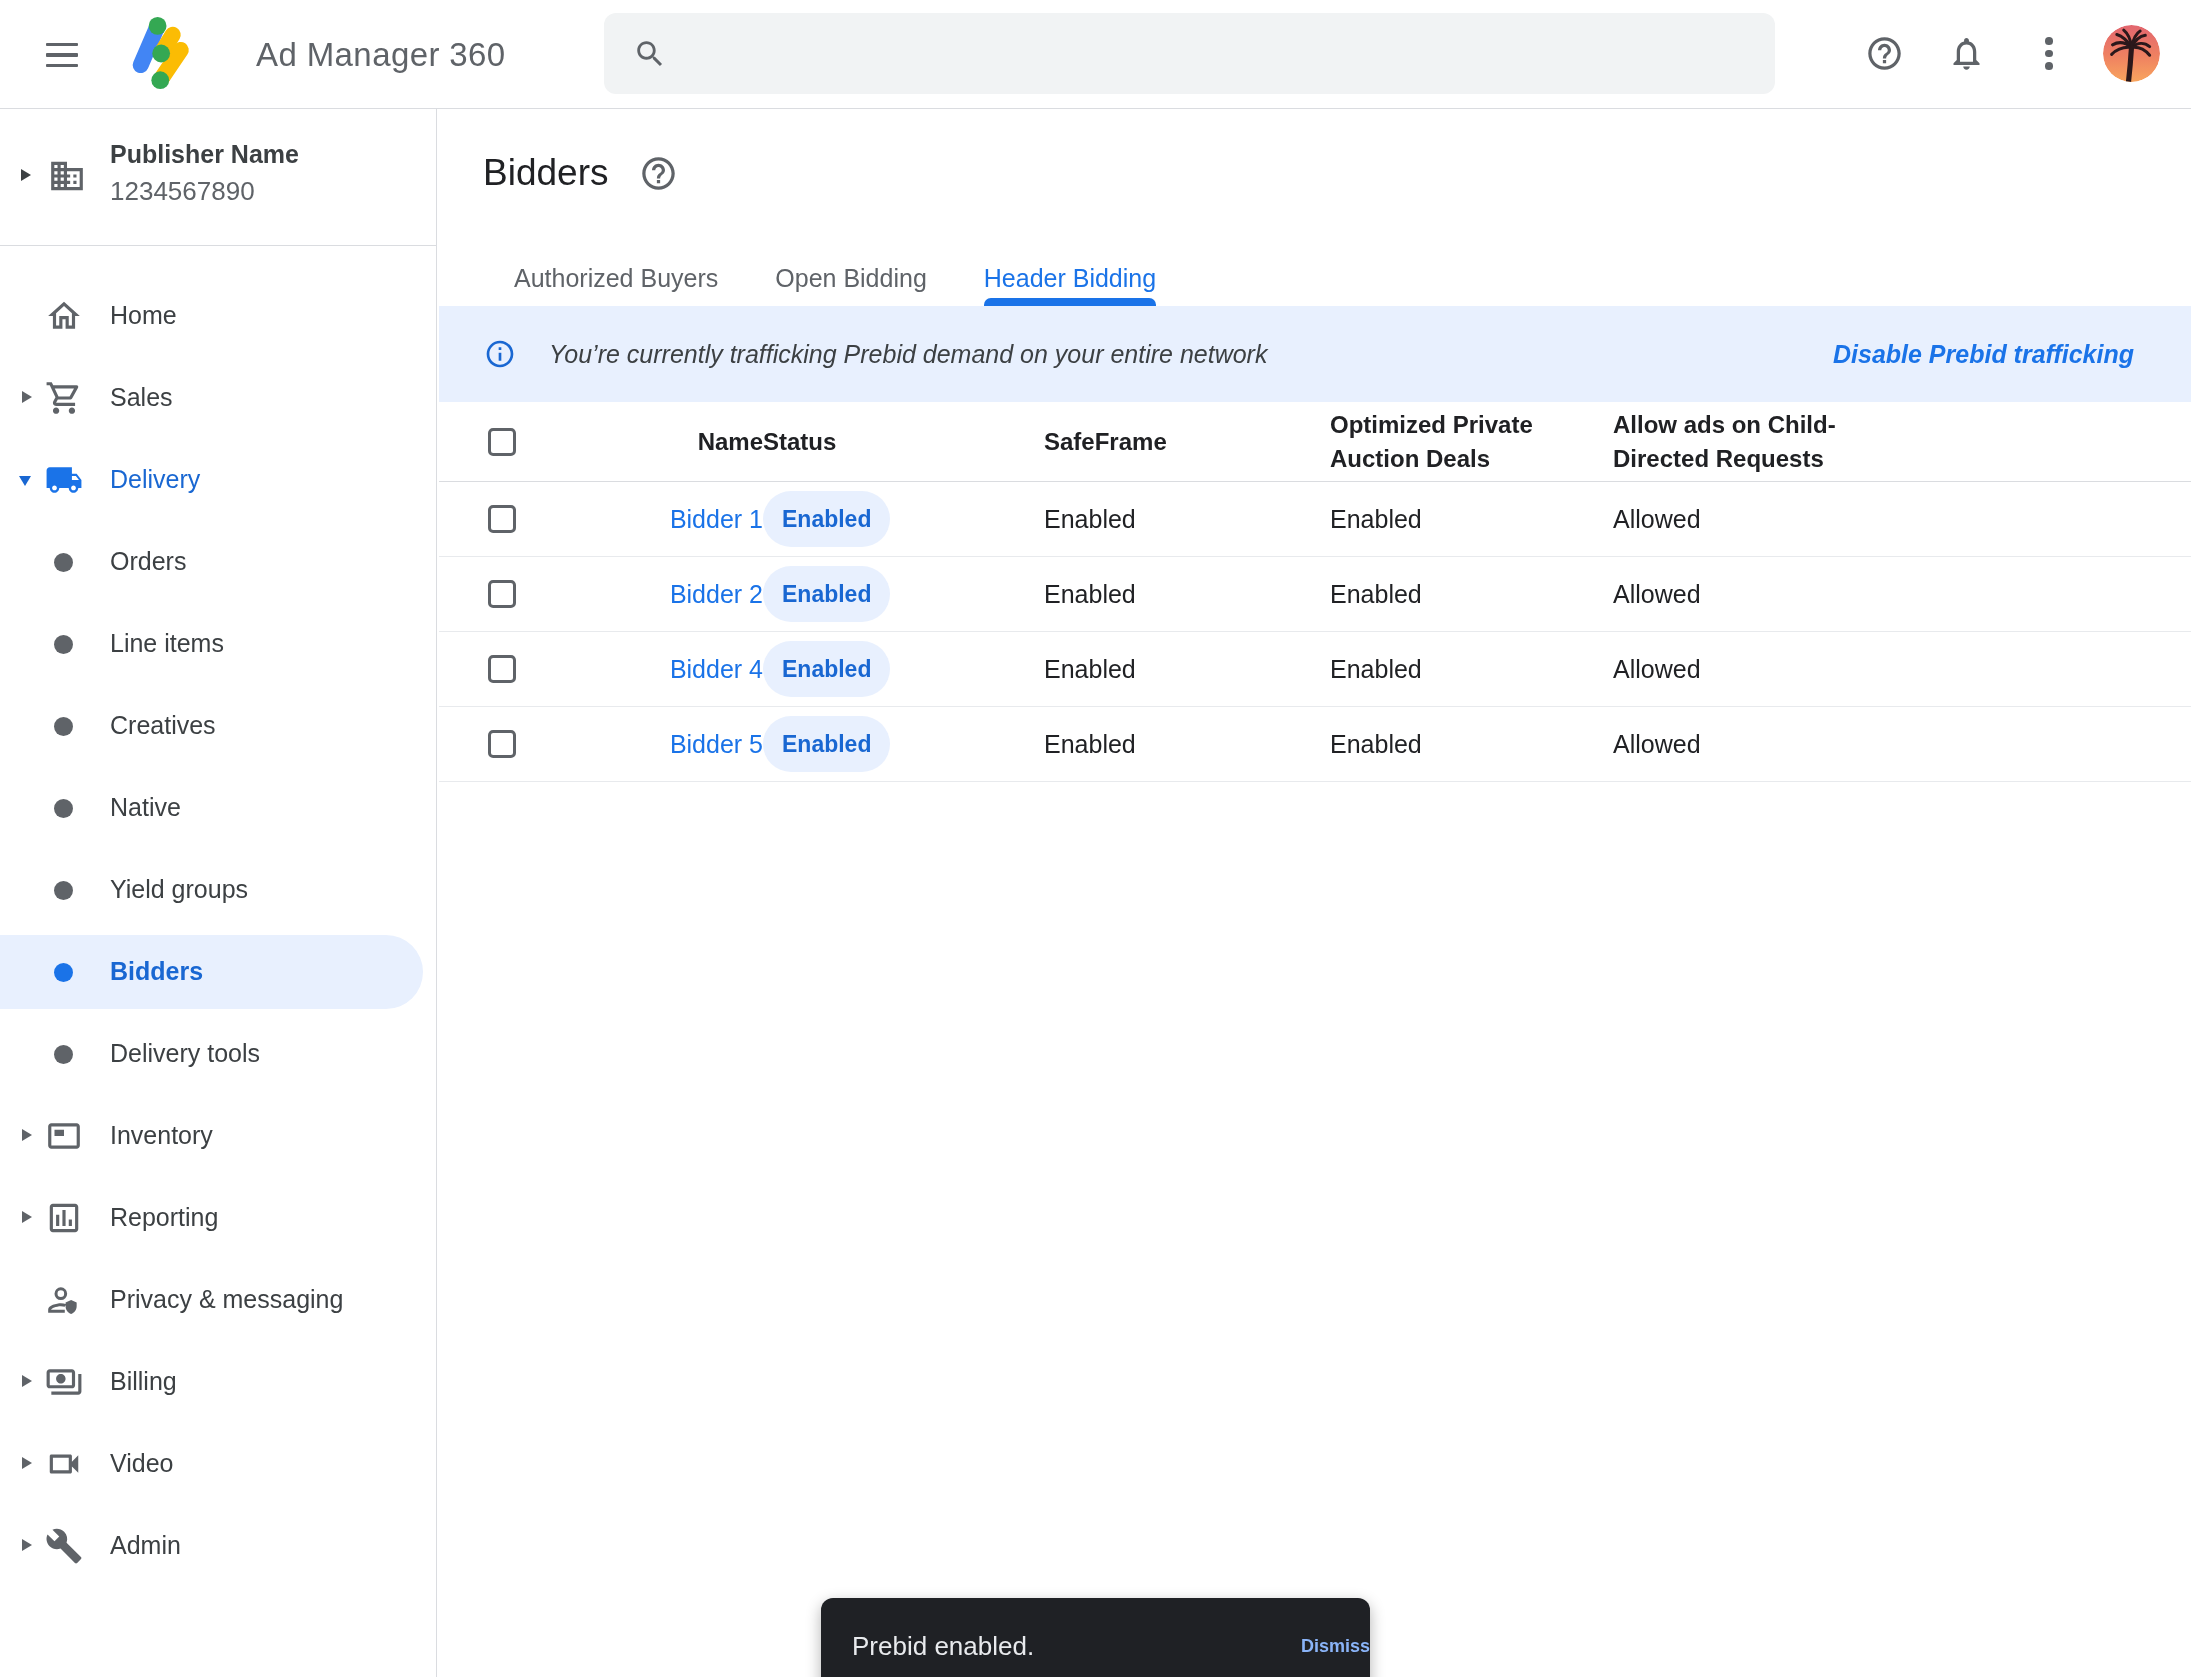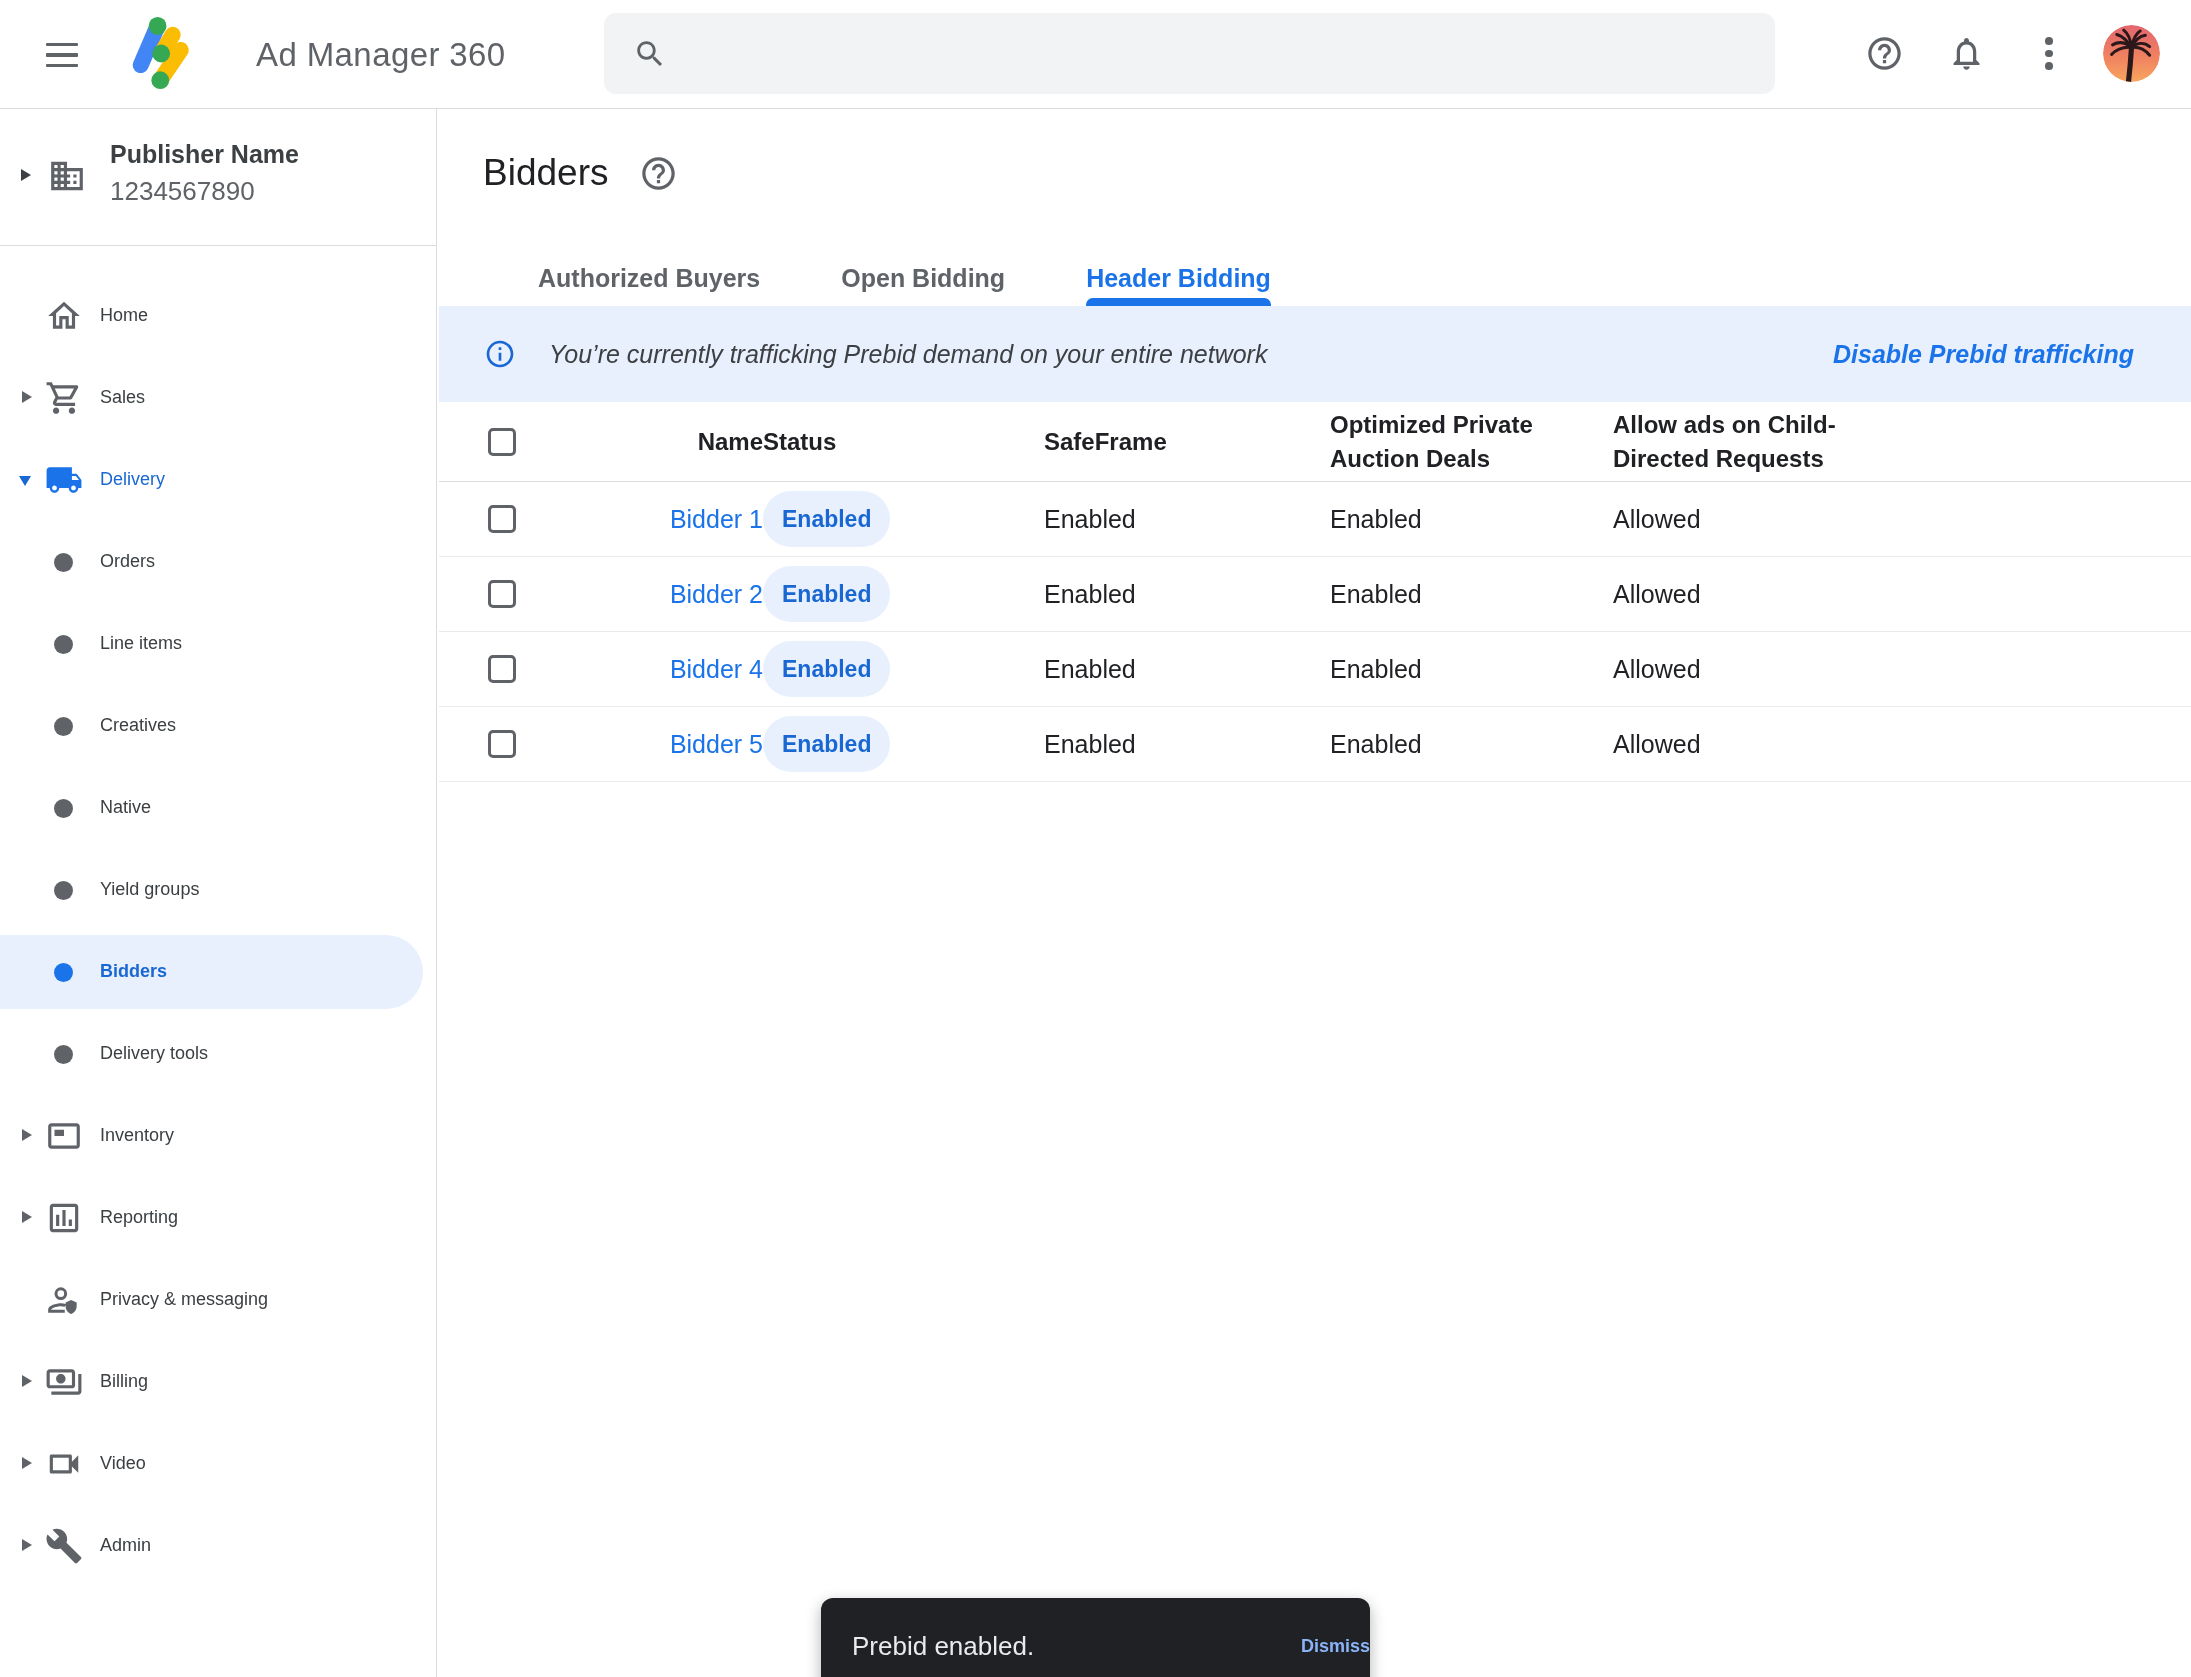--- a/index.html
+++ b/index.html
@@ -41,34 +41,34 @@
   .nav-item { position:relative; height:82px; cursor:pointer; }
   .nav-item .pill { position:absolute; left:0; right:13px; top:4.3px; bottom:4.3px;
     background:#e8f0fe; border-radius:0 41px 41px 0; }
   .nav-caret-right { position:absolute; left:22px; top:50%; margin-top:-6.8px; width:0; height:0;
     border-left:10.3px solid #5f6368; border-top:6.8px solid transparent; border-bottom:6.8px solid transparent; }
   .nav-caret-down { position:absolute; left:19px; top:50%; margin-top:-4.3px; width:0; height:0;
     border-top:10.3px solid #1967d2; border-left:6.8px solid transparent; border-right:6.8px solid transparent; }
   .nav-icon { position:absolute; left:45px; top:50%; margin-top:-19px; width:38px; height:38px; }
   .nav-bullet { position:absolute; left:54px; top:50%; margin-top:-9.4px; width:19px; height:19px;
     border-radius:50%; background:#5f6368; }
-  .nav-label { position:absolute; left:100px; top:50%; transform:translateY(-52%);
-    font-size:18px; color:#3c4043; white-space:nowrap; }
+  .nav-label { position:absolute; left:110px; top:50%; transform:translateY(-52%);
+    font-size:25px; color:#3c4043; white-space:nowrap; }
   .nav-item.active .nav-label { color:#1967d2; }
   .nav-item.selected .nav-label { color:#1967d2; font-weight:700; }
   .nav-item.selected .nav-bullet { background:#1a73e8; }
 
   
   .main { position:absolute; top:109px; left:439px; width:1752px; height:1569px; background:#fff; }
   .title-row { position:absolute; top:43px; left:44px; display:flex; align-items:center; }
   .page-title { font-size:37px; font-weight:400; color:#202124; }
   .title-help { margin-left:31px; width:39px; height:39px; cursor:pointer; }
   .tabs { position:absolute; top:142px; left:75px; height:55px; display:flex; }
   .tab { position:relative; margin-right:57px; display:flex; align-items:center;
-    font-size:25px; font-weight:700; color:#5f6368; cursor:pointer;margin-left:24px; }
+    font-size:25px; font-weight:400; color:#5f6368; cursor:pointer; }
   .tab.active { color:#1a73e8; }
   .tab.active::after { content:""; position:absolute; left:0; right:0; bottom:0;
     height:7.7px; background:#1a73e8; border-radius:6.8px 6.8px 0 0; }
   .banner { position:absolute; top:197px; left:0; width:1752px; height:96px;
     background:#e8f0fe; display:flex; align-items:center;font-style:italic; }
   .banner-icon { margin-left:45px; width:32px; height:32px; flex:0 0 auto; }
   .banner-text { margin-left:33px; font-size:25px; color:#3c4043; }
   .banner-link { margin-left:auto; margin-right:57px; font-size:25px; font-weight:700;
     color:#1a73e8; cursor:pointer; white-space:nowrap; }
 

